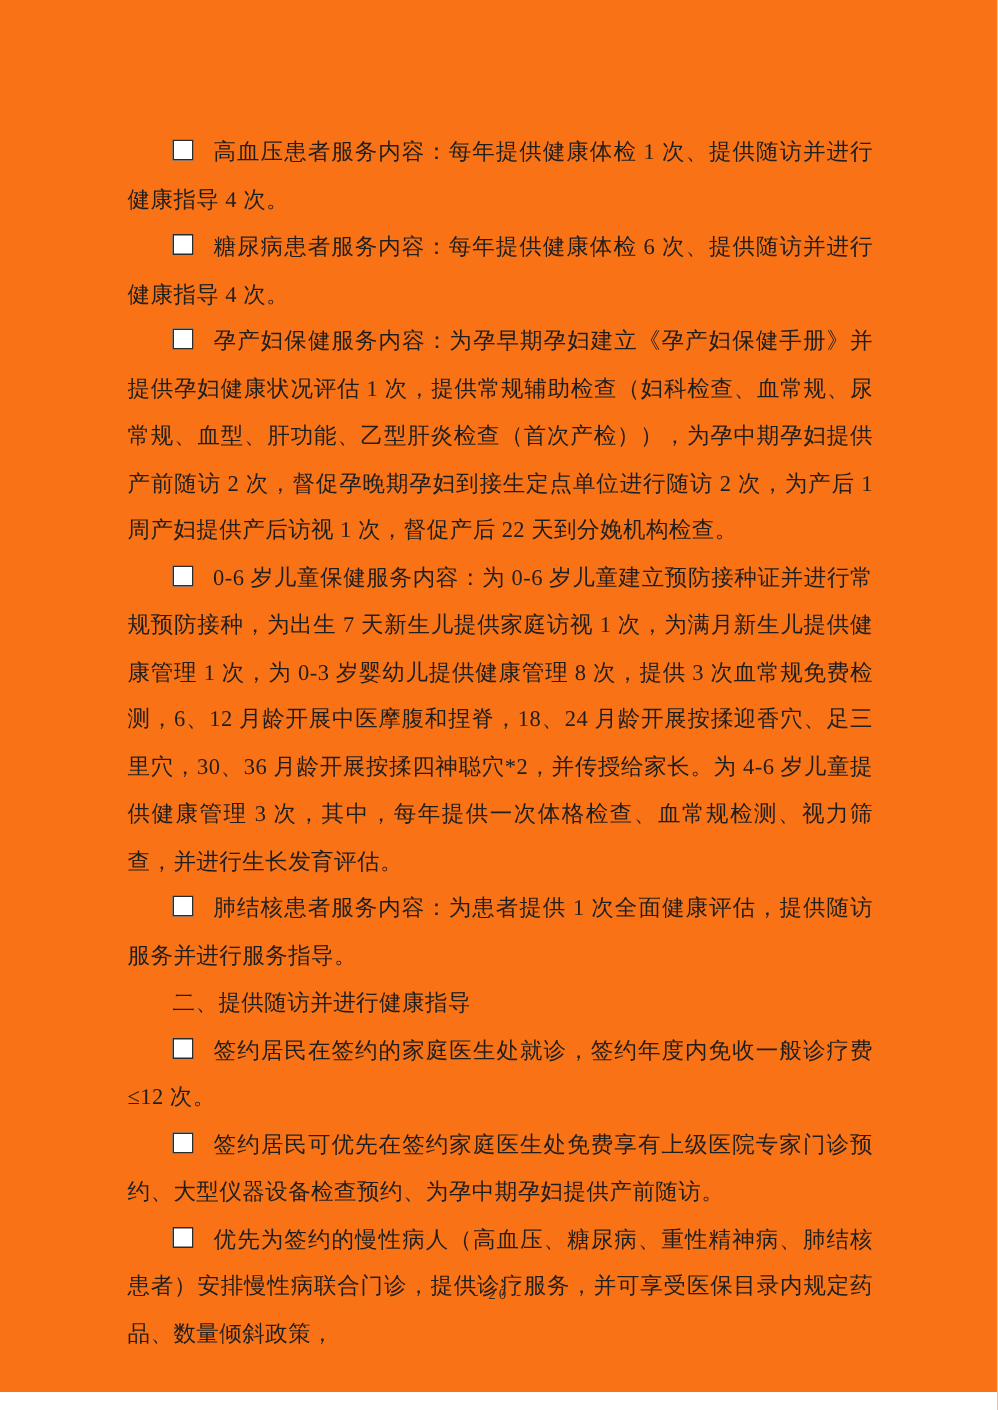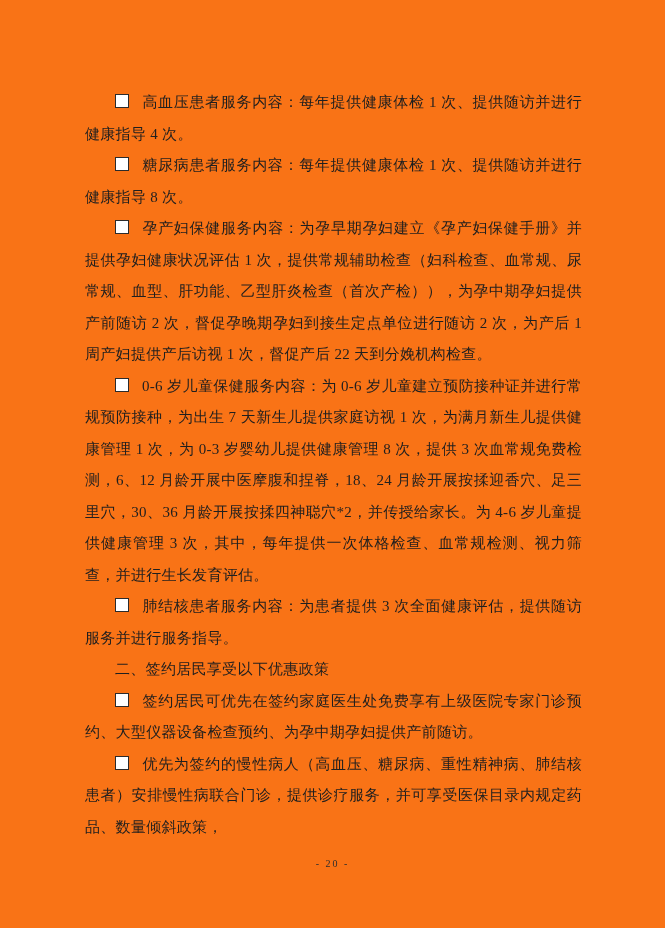--- a/index.html
+++ b/index.html
@@ -50,22 +50,23 @@
     letter-spacing: 2px;
     color: #2e2e2e;
   }
 </style>
 </head>
 <body>
 
 <div class="page">
   <div class="doc-body" id="doc-body">
       <p class="para"><span class="checkbox-glyph"></span><span>高血压患者服务内容：每年提供健康体检 1 次、提供随访并进行健康指导 4 次。</span></p>
-      <p class="para"><span class="checkbox-glyph"></span><span>糖尿病患者服务内容：每年提供健康体检 1 次、提供随访并进行健康指导 8 次。</span></p>
+      <p class="para"><span class="checkbox-glyph"></span><span>糖尿病患者服务内容：每年提供健康体检 6 次、提供随访并进行健康指导 4 次。</span></p>
       <p class="para"><span class="checkbox-glyph"></span><span>孕产妇保健服务内容：为孕早期孕妇建立《孕产妇保健手册》并提供孕妇健康状况评估 1 次，提供常规辅助检查（妇科检查、血常规、尿常规、血型、肝功能、乙型肝炎检查（首次产检）），为孕中期孕妇提供产前随访 2 次，督促孕晚期孕妇到接生定点单位进行随访 2 次，为产后 1 周产妇提供产后访视 1 次，督促产后 22 天到分娩机构检查。</span></p>
       <p class="para"><span class="checkbox-glyph"></span><span>0-6 岁儿童保健服务内容：为 0-6 岁儿童建立预防接种证并进行常规预防接种，为出生 7 天新生儿提供家庭访视 1 次，为满月新生儿提供健康管理 1 次，为 0-3 岁婴幼儿提供健康管理 8 次，提供 3 次血常规免费检测，6、12 月龄开展中医摩腹和捏脊，18、24 月龄开展按揉迎香穴、足三里穴，30、36 月龄开展按揉四神聪穴*2，并传授给家长。为 4-6 岁儿童提供健康管理 3 次，其中，每年提供一次体格检查、血常规检测、视力筛查，并进行生长发育评估。</span></p>
-      <p class="para"><span class="checkbox-glyph"></span><span>肺结核患者服务内容：为患者提供 3 次全面健康评估，提供随访服务并进行服务指导。</span></p>
-      <p class="para"><span>二、签约居民享受以下优惠政策</span></p>
+      <p class="para"><span class="checkbox-glyph"></span><span>肺结核患者服务内容：为患者提供 1 次全面健康评估，提供随访服务并进行服务指导。</span></p>
+      <p class="para"><span>二、提供随访并进行健康指导</span></p>
+      <p class="para"><span class="checkbox-glyph"></span><span>签约居民在签约的家庭医生处就诊，签约年度内免收一般诊疗费≤12 次。</span></p>
       <p class="para"><span class="checkbox-glyph"></span><span>签约居民可优先在签约家庭医生处免费享有上级医院专家门诊预约、大型仪器设备检查预约、为孕中期孕妇提供产前随访。</span></p>
       <p class="para"><span class="checkbox-glyph"></span><span>优先为签约的慢性病人（高血压、糖尿病、重性精神病、肺结核患者）安排慢性病联合门诊，提供诊疗服务，并可享受医保目录内规定药品、数量倾斜政策，</span></p>
     </div>
   <div class="page-number">- 20 -</div>
 </div>
 
 </body></html>

